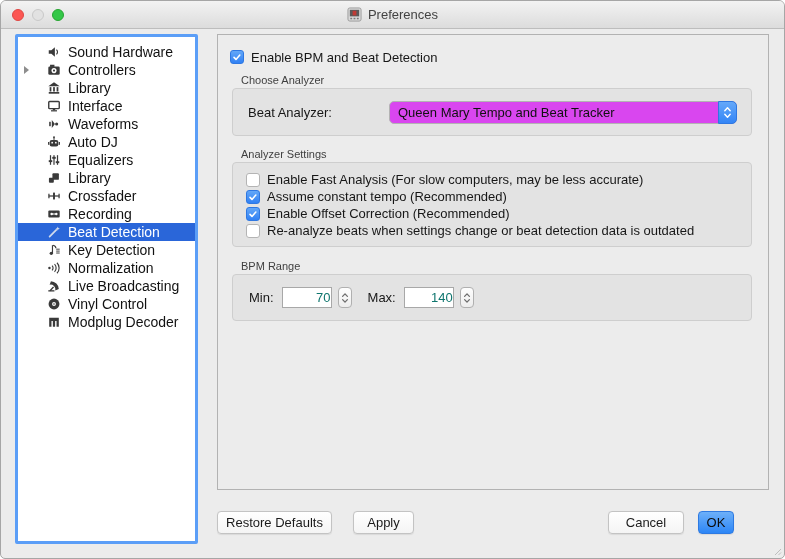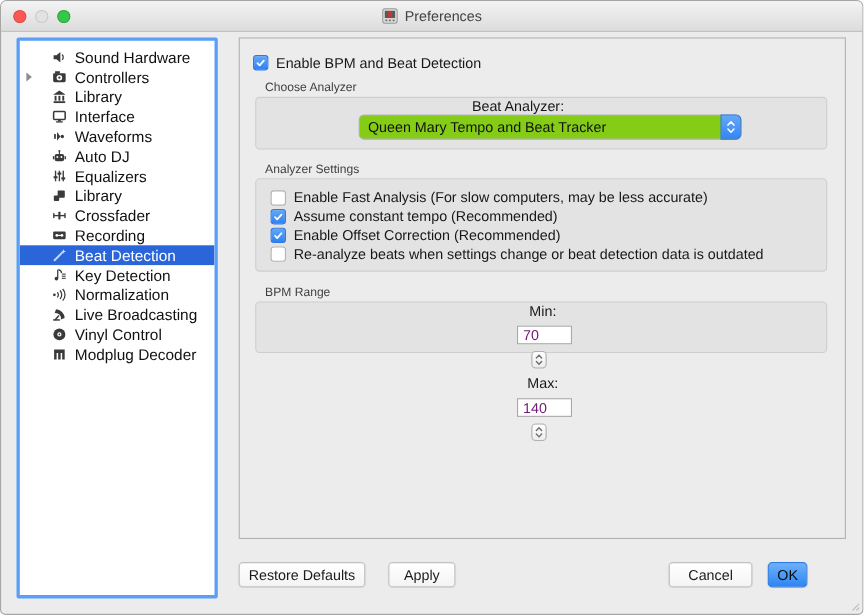--- a/index.html
+++ b/index.html
@@ -36,38 +36,38 @@
     background:#ececec; border:1px solid #b2b2b2; padding-top:13px; }
   .cbrow{ display:flex; align-items:center; margin-left:12px; height:18px; }
   .cb{ width:14px; height:14px; border-radius:3px; background:#fff; border:1px solid #b4b4b4;
     display:flex; align-items:center; justify-content:center; flex:0 0 auto; }
   .cb.checked{ background:linear-gradient(#63a7f8,#3181f4); border:1px solid #2f78e2; }
   .cb svg{ width:10px; height:10px; display:none; }
   .cb.checked svg{ display:block; }
   .cblabel{ margin-left:7px; font-size:13px; color:#171717; white-space:nowrap; }
 
   .glabel{ font-size:11px; color:#3f3f3f; margin:8px 0 2px 23px; }
-  .gbox{ margin:0 16px 0 14px; background:#e3e3e3; border:1px solid #cecece; border-radius:4px;flex-direction:column; }
+  .gbox{ margin:0 16px 0 14px; background:#e3e3e3; border:1px solid #cecece; border-radius:4px; }
 
   .gbox.choose{ height:48px; display:flex; align-items:center; padding-left:15px; }
   .flabel{ font-size:13px; color:#171717; width:141px; flex:0 0 auto; }
-  .combo{ width:348px; height:23px; background:#84cc16; border:1px solid #b3b3b3; border-radius:5px;
+  .combo{ width:348px; height:23px; background:#d946ef; border:1px solid #b3b3b3; border-radius:5px;
     display:flex; align-items:center; position:relative; }
   .combo .cval{ font-size:13px; color:#111; margin-left:8px; white-space:nowrap; overflow:hidden; }
   .combocap{ position:absolute; right:-1px; top:-1px; width:19px; height:23px; border-radius:0 5px 5px 0;
     background:linear-gradient(#64a8f9,#3485f6); border:1px solid #2f78e2;
     display:flex; align-items:center; justify-content:center; }
 
   .gbox.settings{ padding:8px 0 7px 13px; }
   .gbox.settings .cbrow{ margin-left:0; height:17px; }
 
-  .gbox.bpm{ height:47px; display:flex; align-items:center; padding-left:5px; gap:6px; }
+  .gbox.bpm{ height:47px; display:flex; align-items:center; padding-left:16px; gap:6px; }
   .spinlabel{ font-size:13px; color:#171717; margin-right:2px; }
   .spinfield{ width:50px; height:21px; background:#fff; border:1px solid #a8a8a8; font-size:13px;
-    color:#701a75; padding-left:5px; font-family:"Liberation Sans",sans-serif; }
+    color:#0f766e; padding-left:5px; font-family:"Liberation Sans",sans-serif;text-align:right; }
   .stepper{ width:14px; height:21px; background:linear-gradient(#fefefe,#ededed); border:1px solid #b0b0b0;
     border-radius:4px; display:flex; flex-direction:column; align-items:center; justify-content:center; margin-right:10px; }
   .stepper svg{ width:8px; height:14px; display:block; }
 
   
   .btn{ position:absolute; top:510px; height:23px; background:linear-gradient(#ffffff,#f4f4f4);
     border:1px solid #c3c3c3; border-radius:4px; font-size:13px; color:#1a1a1a;
     display:flex; align-items:center; justify-content:center; box-shadow:0 0.5px 1px rgba(0,0,0,.08); }
   .btn.restore{ left:216px; width:115px; }
   .btn.apply{ left:352px; width:61px; }

